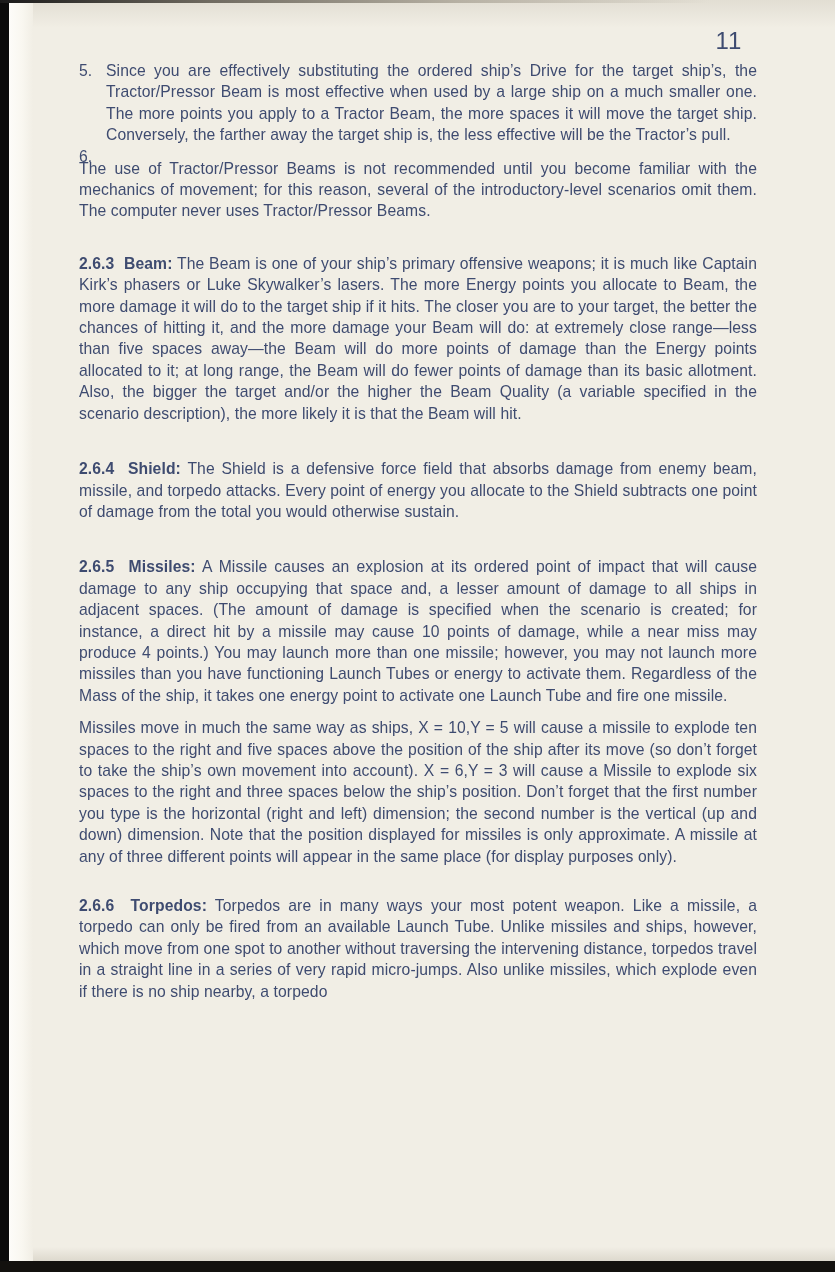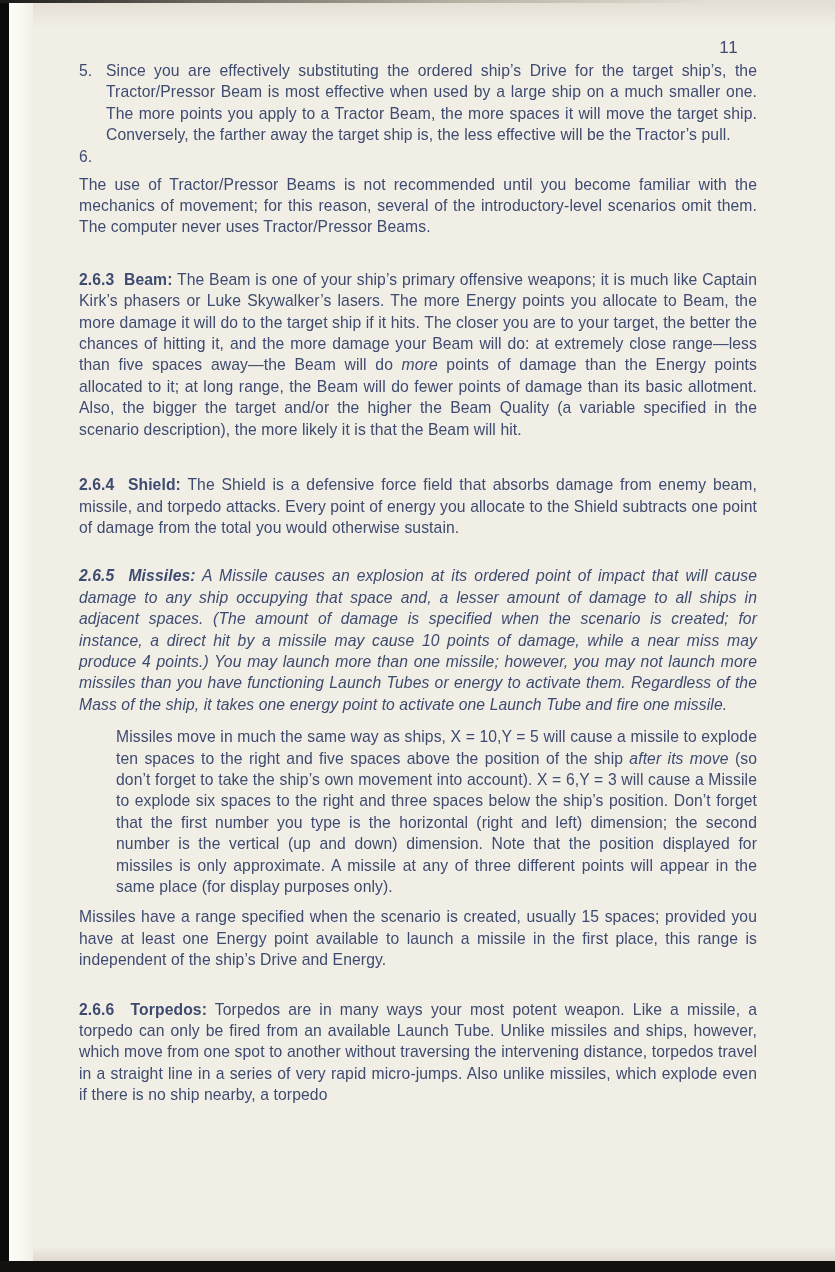--- a/index.html
+++ b/index.html
@@ -57,24 +57,24 @@
   .bottom-shade {
     position: absolute;
     left: 0; bottom: 11px;
     width: 100%; height: 14px;
     background: linear-gradient(0deg, rgba(160,152,134,0.25), rgba(160,152,134,0));
     z-index: 1;
   }
   
   .page-number {
     position: absolute;
-    left: 705px; top: 38px;
+    left: 705px; top: 27px;
     width: 48px;
     text-align: center;
-    font-size: 17px;
+    font-size: 24px;
     letter-spacing: 1px;
     color: var(--ink);
     z-index: 5;
   }
   
   .text-col {
     position: absolute;
     left: 79px; top: 60px;
     width: 678px;
     color: var(--ink);
@@ -87,29 +87,29 @@
   .block { margin: 0; }
   .block.list {
     position: relative;
     padding-left: 27px;
   }
   .block.list .marker {
     position: absolute;
     left: 0; top: 0;
   }
   #b1 { margin-top: 0; }
-  #b2 { margin-top: 28px; }
+  #b2 { margin-top: 12px; }
   #b3 { margin-top: 31px; }
   #b4 { margin-top: 34px; }
-  #b5 { margin-top: 27px; font-style: italic; }
-  #b6 { margin-top: 11px; margin-left: 37px; }
+  #b5 { margin-top: 34px; }
+  #b6 { margin-top: 11px; }
   #b7 { margin-top: 9px; }
   #b8 { margin-top: 28px; }
   .seg-b { font-weight: bold; }
-  .seg-i { font-style: italic; }
+  .seg-i { }
 </style>
 </head>
 <body>
 
 <div class="page-wrap">
   <div class="top-shade"></div>
   <div class="bottom-shade"></div>
   <div class="edge-left"></div>
   <div class="edge-highlight"></div>
   <div class="edge-top"></div>
@@ -131,18 +131,17 @@
     <div class="block" id="b2"><span>The use of Tractor/Pressor Beams is not recommended until you become familiar with the mechanics of movement; for this reason, several of the introductory-level scenarios omit them. The computer never uses Tractor/Pressor Beams.</span></div>
 
     <div class="block" id="b3"><span class="seg-b">2.6.3&nbsp; Beam:</span><span> The Beam is one of your ship’s primary offensive weapons; it is much like Captain Kirk’s phasers or Luke Skywalker’s lasers. The more Energy points you allocate to Beam, the more damage it will do to the target ship if it hits. The closer you are to your target, the better the chances of hitting it, and the more damage your Beam will do: at extremely close range—less than five spaces away—the Beam will do </span><span class="seg-i">more</span><span> points of damage than the Energy points allocated to it; at long range, the Beam will do fewer points of damage than its basic allotment. Also, the bigger the target and/or the higher the Beam Quality (a variable specified in the scenario description), the more likely it is that the Beam will hit.</span></div>
 
     <div class="block" id="b4"><span class="seg-b">2.6.4&nbsp; Shield:</span><span> The Shield is a defensive force field that absorbs damage from enemy beam, missile, and torpedo attacks. Every point of energy you allocate to the Shield subtracts one point of damage from the total you would otherwise sustain.</span></div>
 
     <div class="block" id="b5"><span class="seg-b">2.6.5&nbsp; Missiles:</span><span> A Missile causes an explosion at its ordered point of impact that will cause damage to any ship occupying that space and, a lesser amount of damage to all ships in adjacent spaces. (The amount of damage is specified when the scenario is created; for instance, a direct hit by a missile may cause 10 points of damage, while a near miss may produce 4 points.) You may launch more than one missile; however, you may not launch more missiles than you have functioning Launch Tubes or energy to activate them. Regardless of the Mass of the ship, it takes one energy point to activate one Launch Tube and fire one missile.</span></div>
 
     <div class="block" id="b6"><span>Missiles move in much the same way as ships, X = 10,Y = 5 will cause a missile to explode ten spaces to the right and five spaces above the position of the ship </span><span class="seg-i">after its move</span><span> (so don’t forget to take the ship’s own movement into account). X = 6,Y = 3 will cause a Missile to explode six spaces to the right and three spaces below the ship’s position. Don’t forget that the first number you type is the horizontal (right and left) dimension; the second number is the vertical (up and down) dimension. Note that the position displayed for missiles is only approximate. A missile at any of three different points will appear in the same place (for display purposes only).</span></div>
 
-    <div class="block" id="b7"><span>Missiles have a range specified when the scenario is created, usually 15 spaces; provided you have at least one Energy point available to launch a missile in the first place, this range is independent of the ship’s Drive and Energy.</span></div>
 
     <div class="block" id="b8"><span class="seg-b">2.6.6&nbsp; Torpedos:</span><span> Torpedos are in many ways your most potent weapon. Like a missile, a torpedo can only be fired from an available Launch Tube. Unlike missiles and ships, however, which move from one spot to another without traversing the intervening distance, torpedos travel in a straight line in a series of very rapid micro-jumps. Also unlike missiles, which explode even if there is no ship nearby, a torpedo</span></div>
 
   </div>
 </div>
 
 </body></html>

